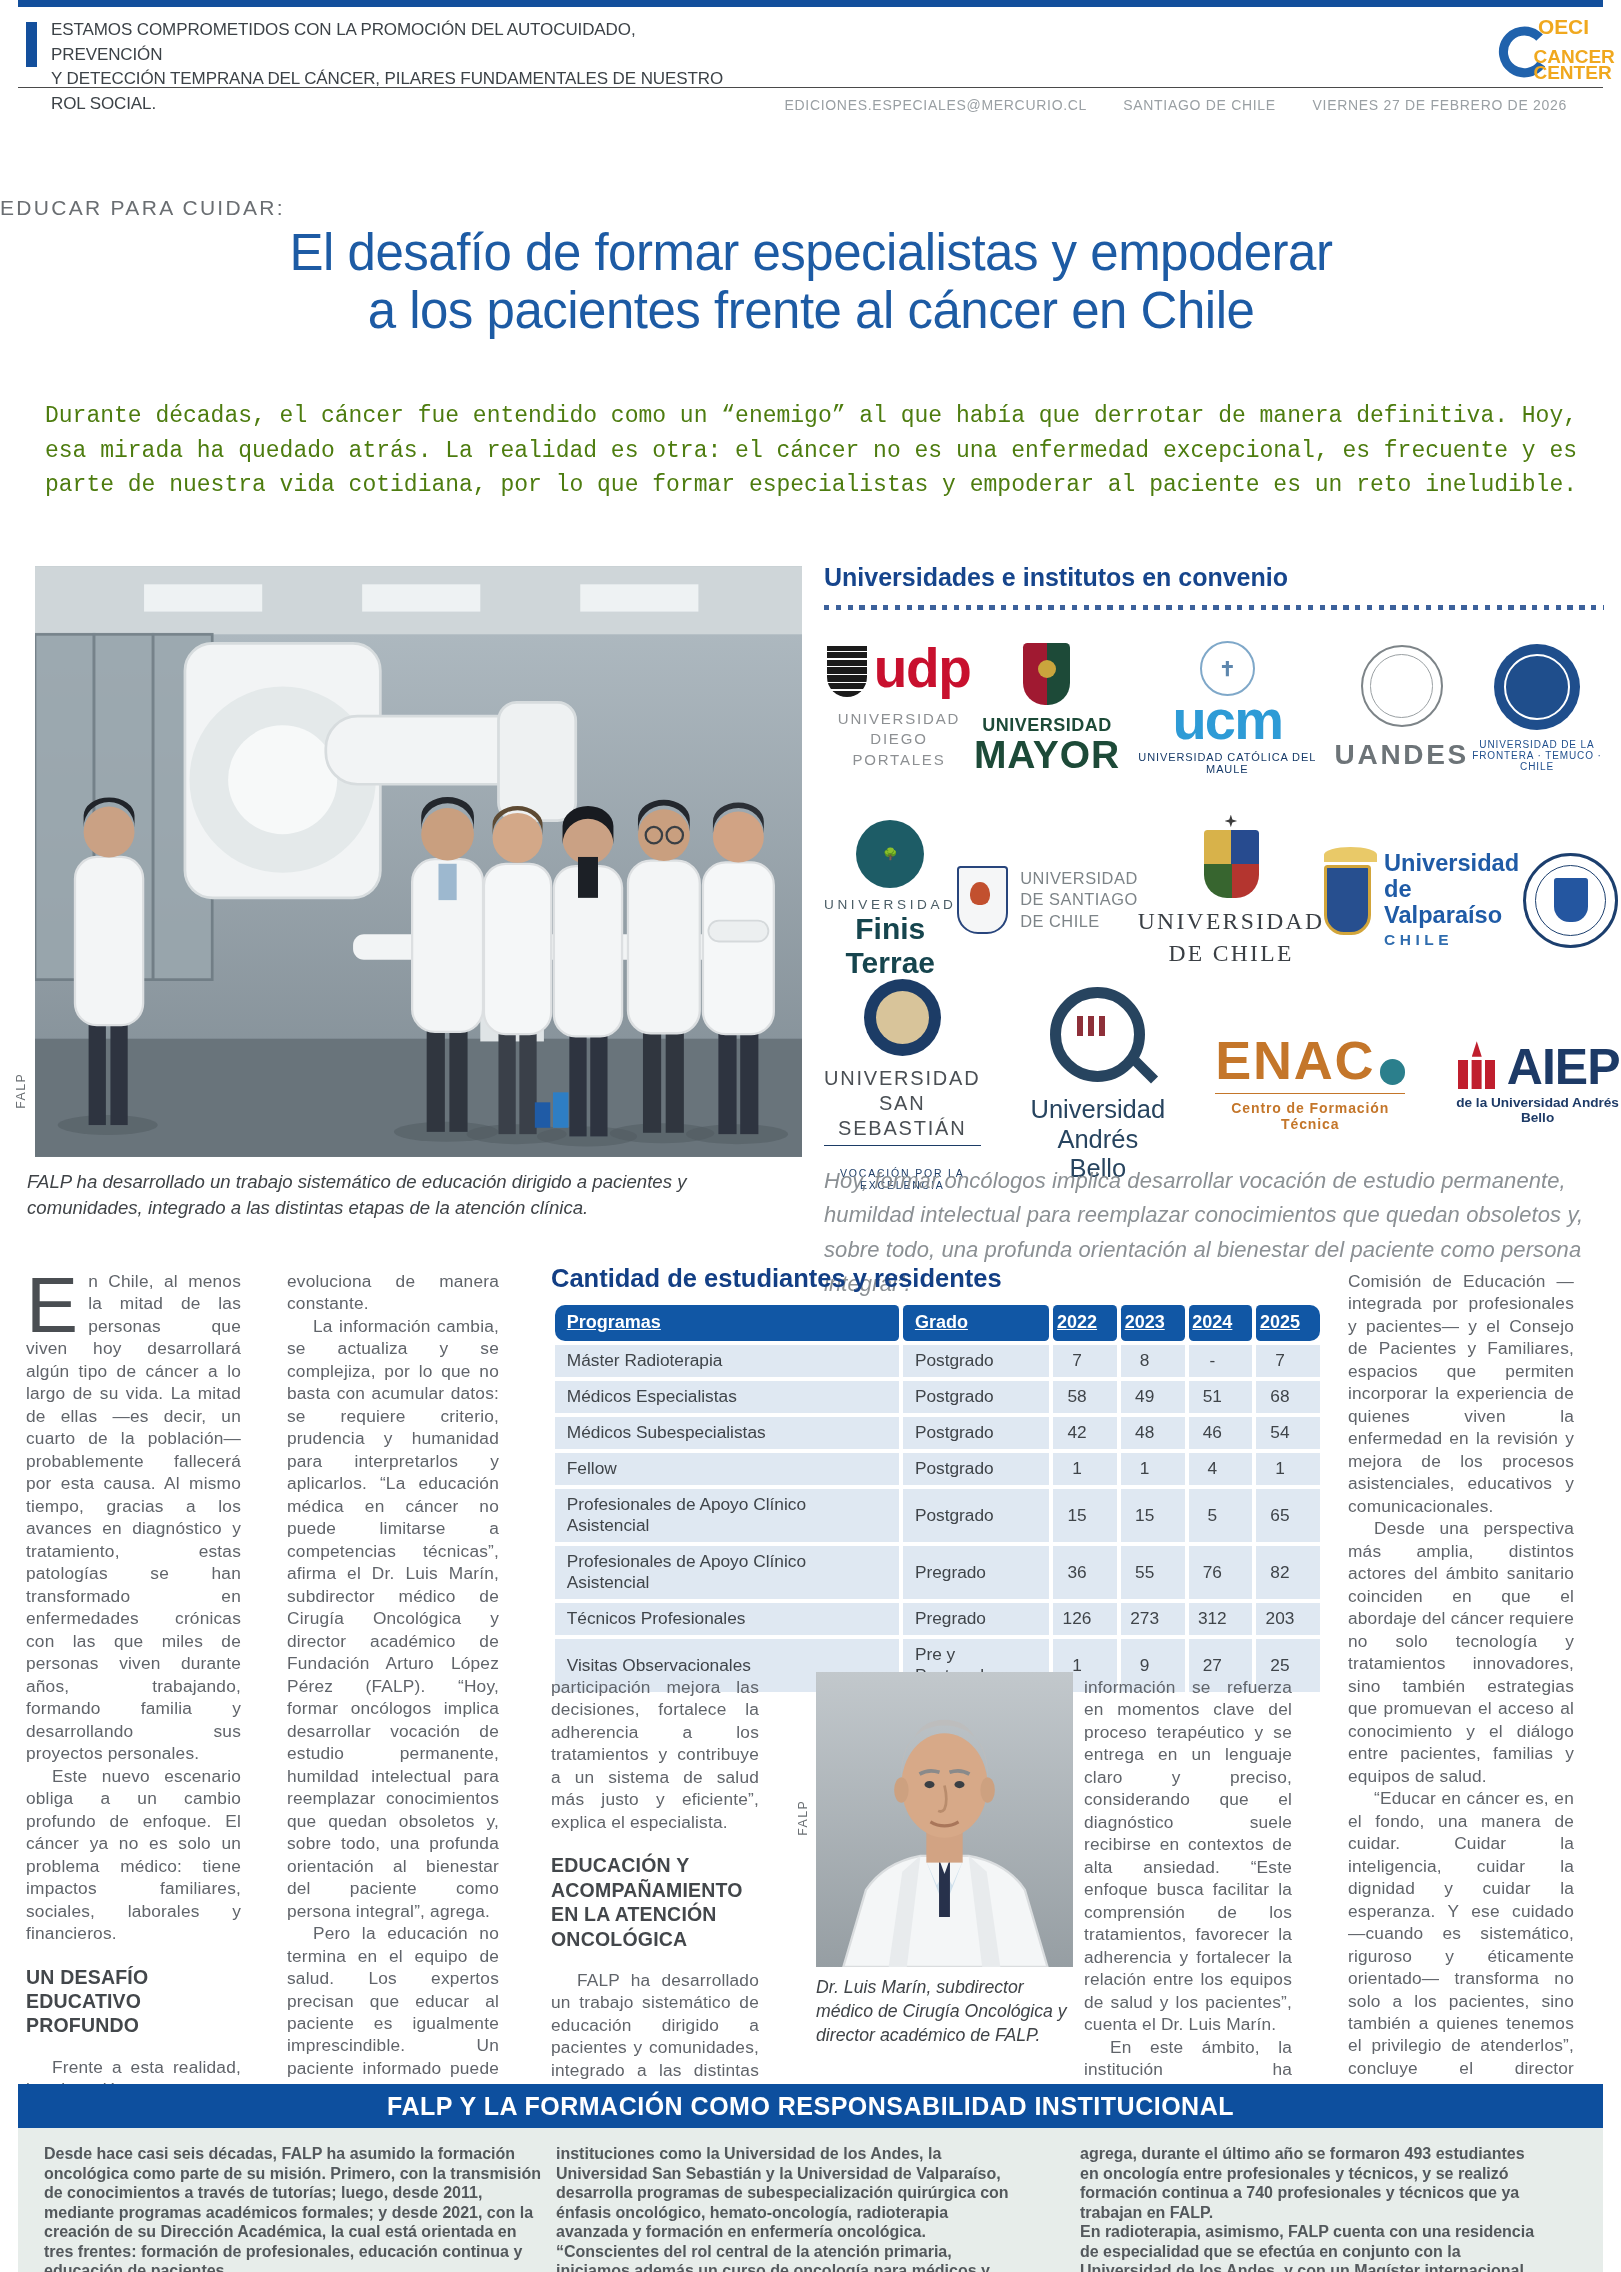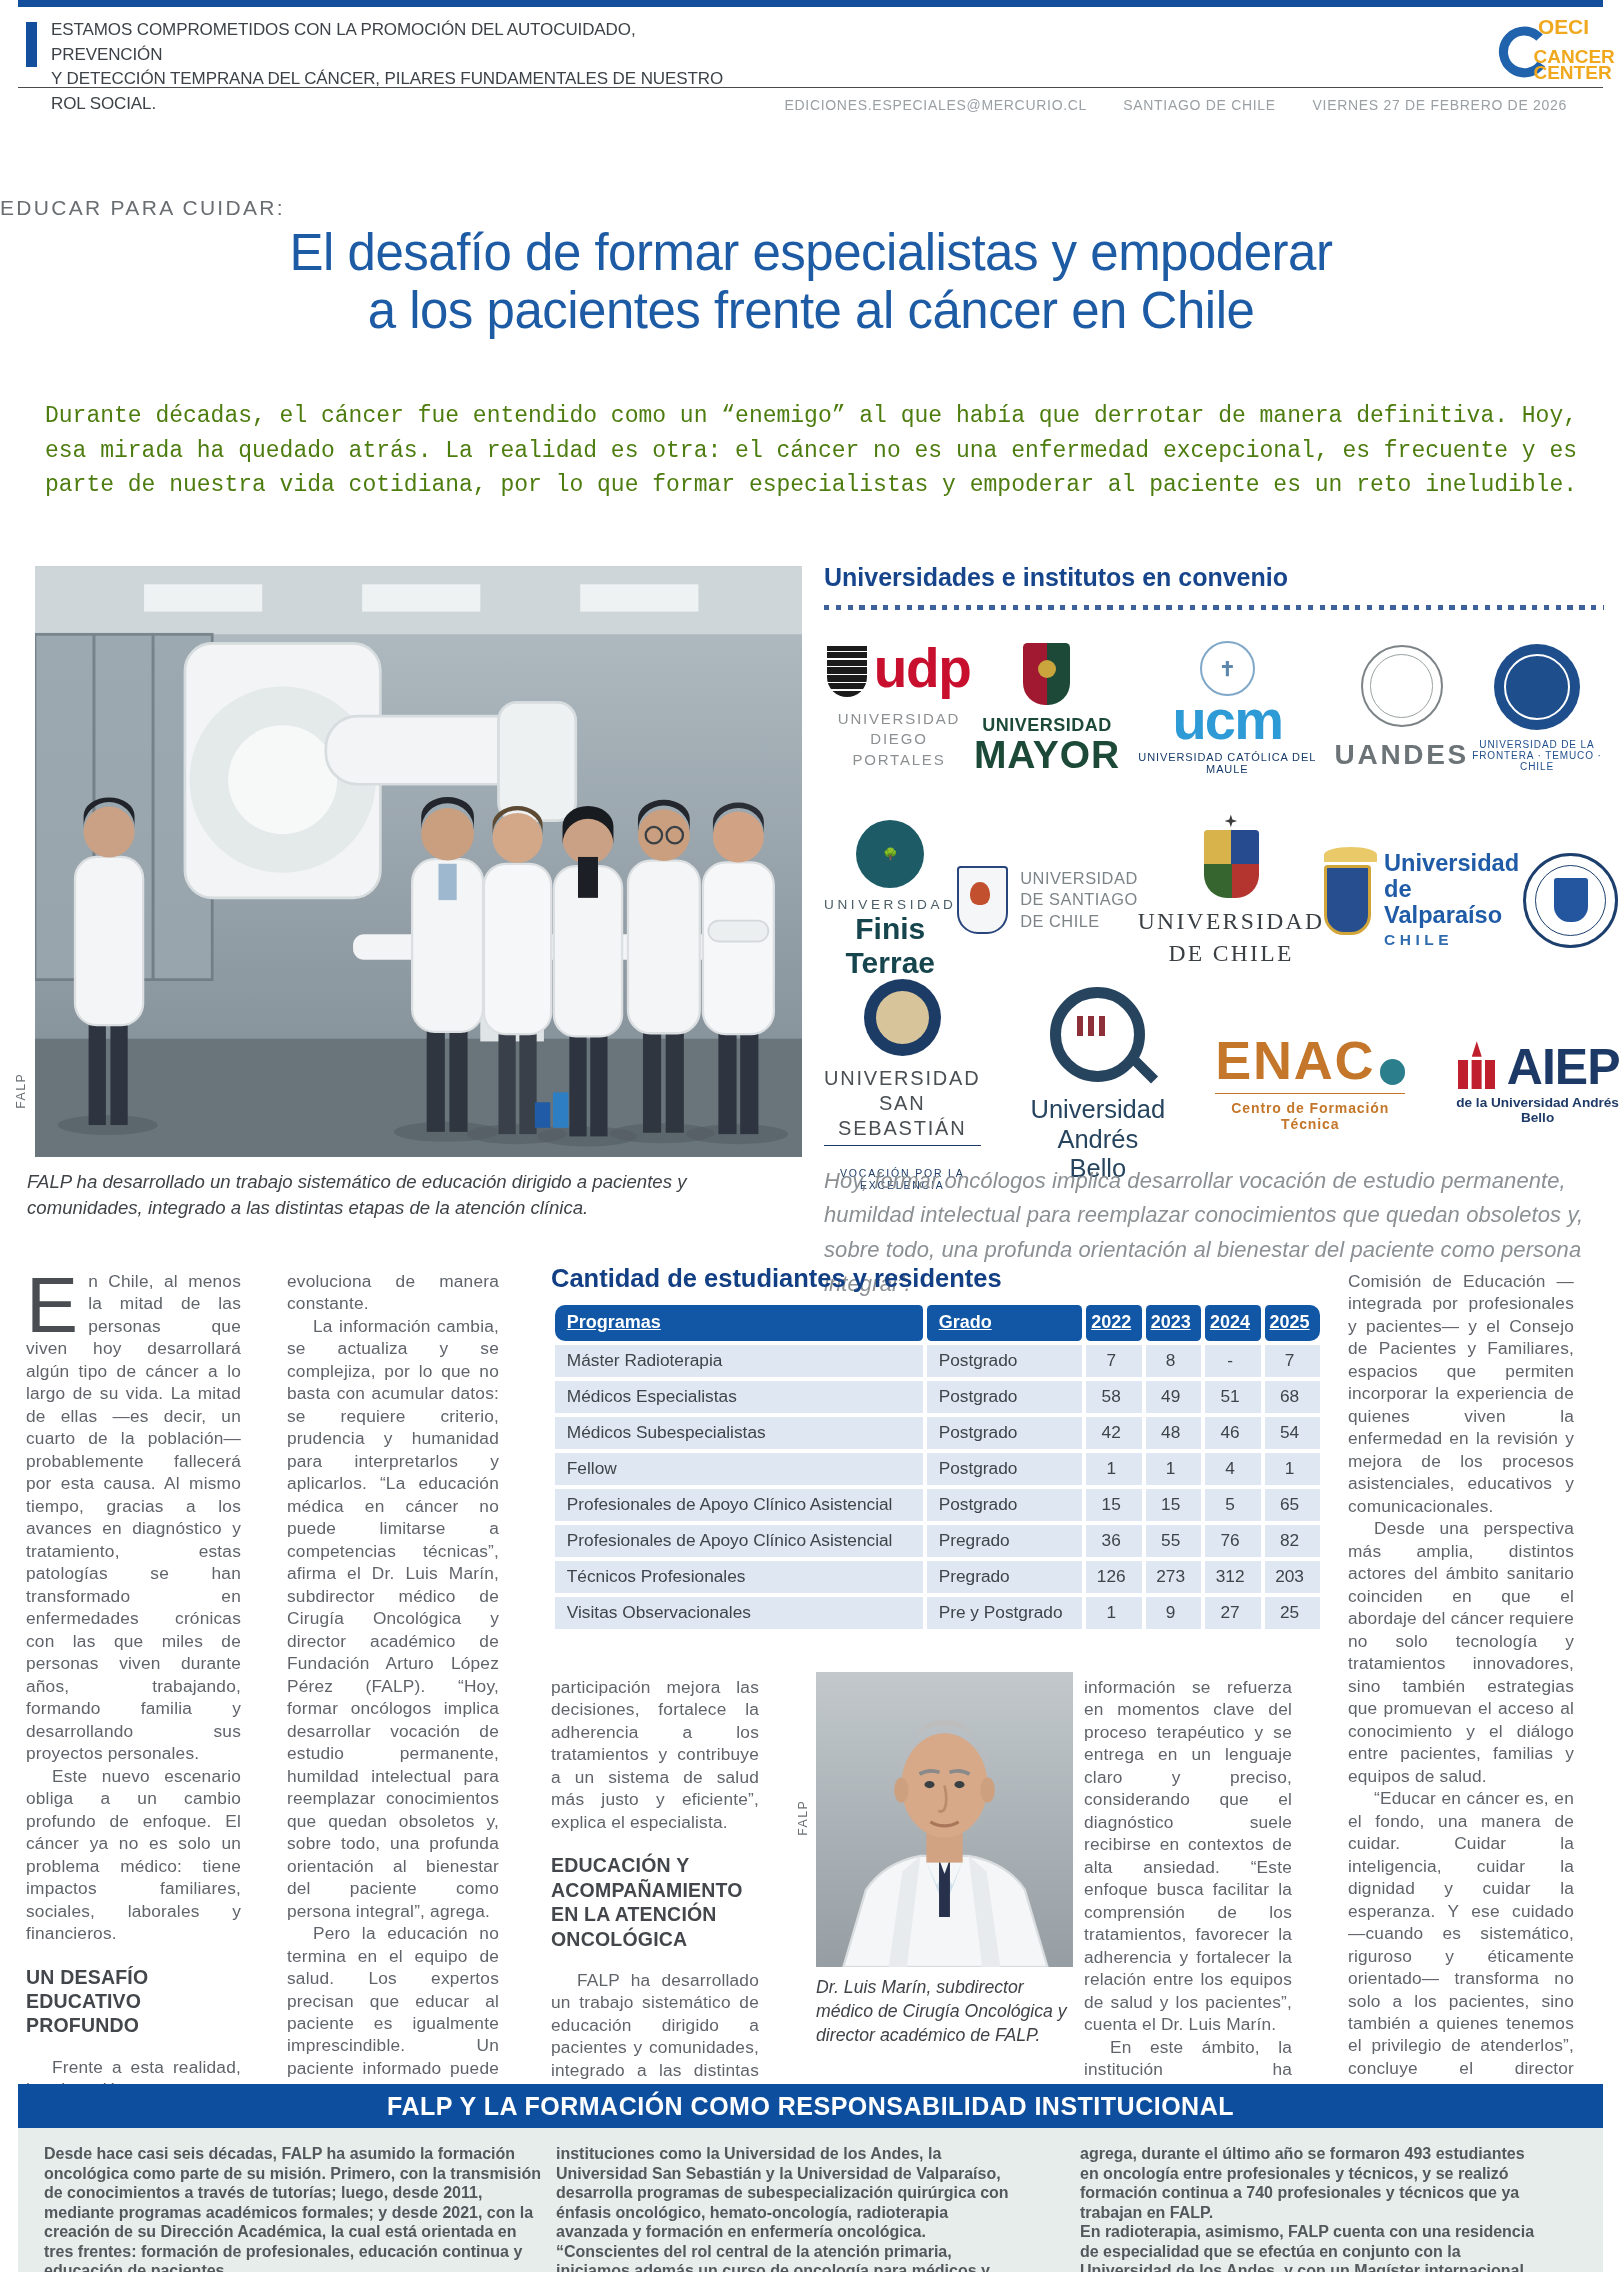--- a/index.html
+++ b/index.html
@@ -146,21 +146,21 @@
   .c6{left:1348px;top:1270px;width:226px;}
 
   
   .tbl-title{left:551px;top:1264px;width:773px;color:#133f85;font-weight:bold;font-size:25.5px;}
   .tbl-wrap{left:551px;top:1301px;width:773px;}
   table.falp{width:100%;border-collapse:separate;border-spacing:4.5px 4.5px;}
   table.falp th{background:#1157a5;color:#ffffff;font-size:18px;font-weight:bold;text-align:left;
       padding:7.3px 11.8px;border-radius:4.5px;text-decoration:underline;}
   table.falp th:first-child{border-radius:10px 4.5px 4.5px 10px;}
   table.falp th:last-child{border-radius:4.5px 10px 10px 4.5px;}
-  table.falp th.yr,table.falp td.yr{text-align:center;padding-left:3.6px;padding-right:9px;}
+  table.falp th.yr,table.falp td.yr{text-align:center;padding-left:3.6px;padding-right:20px;}
   table.falp td{background:#dfe8f2;color:#3f4449;font-size:17.3px;padding:5.5px 11.8px;}
 
   
   .marin{left:816px;top:1672px;width:257px;height:295px;background:#aeb5ba;overflow:hidden;}
   .marin-credit{left:796px;top:1800px;}
   .marin-caption{left:816px;top:1976px;width:257px;font-style:italic;color:#3f4347;
                  font-size:17.7px;line-height:1.35;}
 
   
   .band{left:18px;top:2084px;width:1585px;height:44px;background:#0d4f9e;display:flex;

